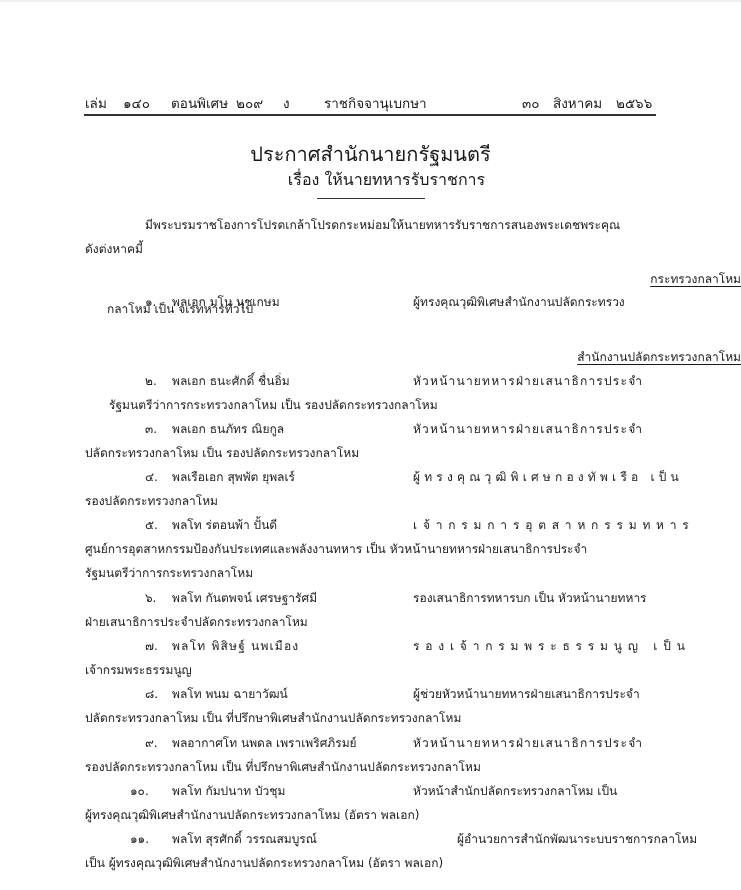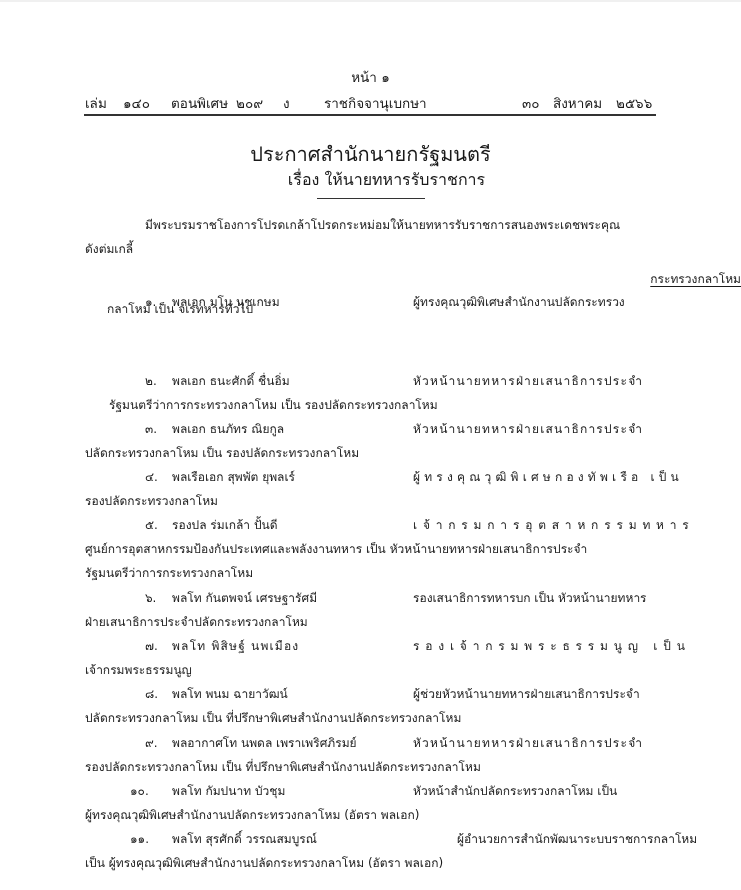--- a/index.html
+++ b/index.html
@@ -65,49 +65,49 @@
     .spaced2 { letter-spacing: 4.2px; }
     .spaced3 { letter-spacing: 1.2px; }
   </style>
 </head>
 <body>
 
 <div class="top-edge"></div>
 
 <div class="page">
 
-  <div class="abs page-no">หน้า   ๑</div>
 
   <div class="abs hdr-row" style="left:85px;">เล่ม</div>
   <div class="abs hdr-row" style="left:123px;">๑๔๐</div>
   <div class="abs hdr-row" style="left:171px;">ตอนพิเศษ</div>
   <div class="abs hdr-row" style="left:236px;">๒๐๙</div>
   <div class="abs hdr-row" style="left:283px;">ง</div>
   <div class="abs hdr-row" style="left:324px;">ราชกิจจานุเบกษา</div>
   <div class="abs hdr-row" style="left:522px;">๓๐</div>
   <div class="abs hdr-row" style="left:553px;">สิงหาคม</div>
   <div class="abs hdr-row" style="left:616px;">๒๕๖๖</div>
   <div class="hdr-line"></div>
 
   <div class="abs title">ประกาศสำนักนายกรัฐมนตรี</div>
   <div class="abs subject">เรื่อง  ให้นายทหารรับราชการ</div>
   <div class="title-rule"></div>
 
   <div class="abs t" style="left:145px; top:216px;">มีพระบรมราชโองการโปรดเกล้าโปรดกระหม่อมให้นายทหารรับราชการสนองพระเดชพระคุณ</div>
-  <div class="abs t" style="left:85px; top:240px;">ดังต่มเกลี้</div>
+  <div class="abs t" style="left:85px; top:240px;">ดังต่งหาคมี้</div>
 
   <div class="abs t section" style="top:270px;">กระทรวงกลาโหม</div>
 
   <div>
     <div class="abs t" style="left:145px; top:293px;">๑.</div>
     <div class="abs t" style="left:172px; top:293px;">พลเอก มโน  นุชเกษม</div>
     <div class="abs t" style="left:413px; top:293px;">ผู้ทรงคุณวุฒิพิเศษสำนักงานปลัดกระทรวง</div>
     <div class="abs t" style="left:85px; top:300px;margin-left:22px;">กลาโหม  เป็น  จเรทหารทั่วไป</div>
   </div>
 
+  <div class="abs t section" style="top:348px;">สำนักงานปลัดกระทรวงกลาโหม</div>
 
   <div>
     <div class="abs t" style="left:145px; top:372px;">๒.</div>
     <div class="abs t" style="left:172px; top:372px;">พลเอก ธนะศักดิ์  ชื่นอิ่ม</div>
     <div class="abs t spaced3" style="left:413px; top:372px;">หัวหน้านายทหารฝ่ายเสนาธิการประจำ</div>
     <div class="abs t" style="left:85px; top:396px;margin-left:24px;">รัฐมนตรีว่าการกระทรวงกลาโหม  เป็น  รองปลัดกระทรวงกลาโหม</div>
   </div>
 
   <div>
     <div class="abs t" style="left:145px; top:420px;">๓.</div>
@@ -118,21 +118,21 @@
 
   <div>
     <div class="abs t" style="left:145px; top:468px;">๔.</div>
     <div class="abs t" style="left:172px; top:468px;">พลเรือเอก สุพพัต  ยุพลเร์</div>
     <div class="abs t spaced2" style="left:413px; top:468px;">ผู้ทรงคุณวุฒิพิเศษกองทัพเรือ  เป็น</div>
     <div class="abs t" style="left:85px; top:492px;">รองปลัดกระทรวงกลาโหม</div>
   </div>
 
   <div>
     <div class="abs t" style="left:145px; top:516px;">๕.</div>
-    <div class="abs t" style="left:172px; top:516px;">รองปล ร่มเกล้า  ปั้นดี</div>
+    <div class="abs t" style="left:172px; top:516px;">พลโท ร่ตอนพ้า  ปั้นดี</div>
     <div class="abs t spaced" style="left:413px; top:516px;">เจ้ากรมการอุตสาหกรรมทหาร</div>
     <div class="abs t" style="left:85px; top:540px;">ศูนย์การอุตสาหกรรมป้องกันประเทศและพลังงานทหาร  เป็น  หัวหน้านายทหารฝ่ายเสนาธิการประจำ</div>
     <div class="abs t" style="left:85px; top:564px;">รัฐมนตรีว่าการกระทรวงกลาโหม</div>
   </div>
 
   <div>
     <div class="abs t" style="left:145px; top:589px;">๖.</div>
     <div class="abs t" style="left:172px; top:589px;">พลโท กันตพจน์  เศรษฐารัศมี</div>
     <div class="abs t" style="left:413px; top:589px;">รองเสนาธิการทหารบก  เป็น  หัวหน้านายทหาร</div>
     <div class="abs t" style="left:85px; top:613px;">ฝ่ายเสนาธิการประจำปลัดกระทรวงกลาโหม</div>

